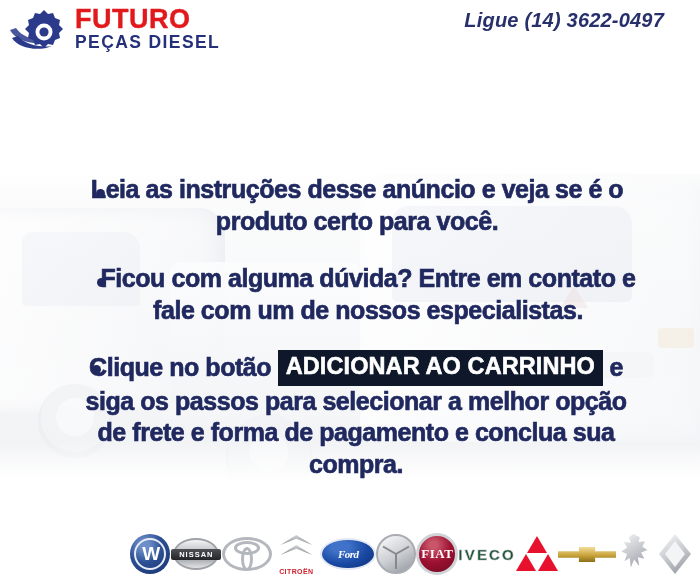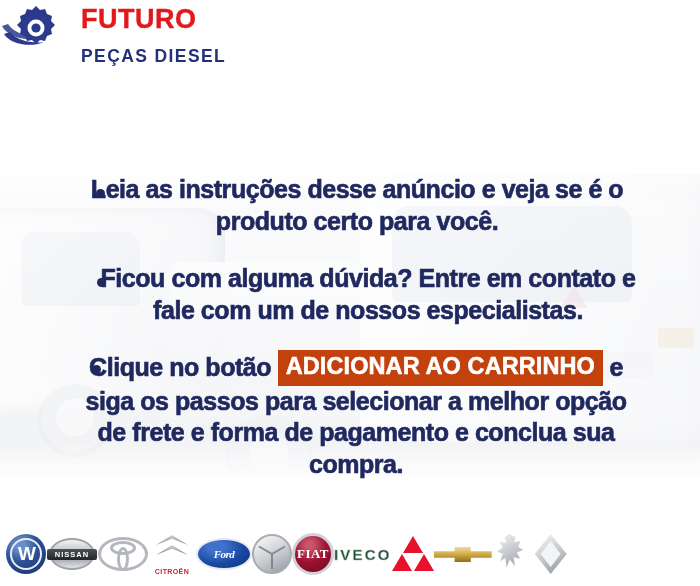--- a/index.html
+++ b/index.html
@@ -24,24 +24,24 @@
     position:absolute;
     top:0; left:0;
     width:700px;
     height:56px;
     z-index:30;
     background:transparent;
   }
 
   .logo-block {
     position:absolute;
-    left:0; top:4px;
+    left:8px; top:4px;
     display:flex;
-    align-items:flex-start;
-    gap:19px;
+    align-items:flex-end;
+    gap:5px;
   }
   .logo-mark {
     width:62px; height:44px;
     flex:0 0 62px;
   }
   .logo-words { line-height:1; padding-top:2px; }
   .logo-futuro {
     display:block;
     font-size:27px;
     font-weight:bold;
@@ -49,21 +49,21 @@
     color:#e2191c;
     font-family:"Liberation Sans", sans-serif;
     -webkit-text-stroke:0.4px #e2191c;
   }
   .logo-pecas {
     display:block;
     font-size:17.5px;
     font-weight:bold;
     letter-spacing:1.4px;
     color:#25307a;
-    margin-top:15px;
+    margin-top:1px;
   }
 
   .phone {
     position:absolute;
     right:36px; top:9px;
     font-size:20px;
     font-style:italic;
     font-weight:600;
     color:#27306b;
     letter-spacing:0.2px;
@@ -225,40 +225,40 @@
   #bullet-1 .dot { left:96px; top:15px; }
 
   #bullet-2 { margin-top:26px; padding:0 64px 0 100px; }
   #bullet-2 .dot { left:97px; top:15px; }
 
   #bullet-3 { margin-top:24px; padding:0 58px 0 70px; }
   #bullet-3 .dot { left:92px; top:15px; }
 
   .cart-badge {
     display:inline-block;
-    background:#c2410c;
+    background:#0f172a;
     color:#ffffff;
     font-weight:bold;
     font-size:23.5px;
     letter-spacing:0.1px;
     padding:2px 8px 4px 8px;
     vertical-align:2px;
     -webkit-text-stroke:0.55px #ffffff;
     white-space:nowrap;
   }
 
   
   .brand-strip {
     position:absolute;
     left:0; bottom:0;
     width:700px; height:62px;
     background:#ffffff;
     display:flex;
     align-items:center;
-    justify-content:flex-start;
+    justify-content:flex-end;
     padding:0 6px 2px 6px;
     z-index:25;
   }
   .brand { flex:0 0 auto; display:flex; align-items:center; justify-content:center; }
 
   
   .b-vw { width:40px; height:40px; border-radius:50%;
     background:radial-gradient(circle at 36% 28%, #6c8fc9 0 12%, #2c4f94 45%, #16306b 100%);
     position:relative; }
   .b-vw::after { content:"W"; position:absolute; inset:0; display:flex; align-items:center;
@@ -383,20 +383,21 @@
             <circle cx="20" cy="22" r="4.6" fill="#2c3a8c"></circle>
           </g>
         </svg>
       </span>
       <span class="logo-words">
         <span class="logo-futuro">FUTURO</span>
         <span class="logo-pecas">PEÇAS DIESEL</span>
       </span>
     </div>
 
+    <div class="phone">Ligue (14) 3622-0497</div>
   </div>
 
   <div class="content">
 
 
     <div class="bullets">
 
       <div class="bullet" id="bullet-1">
         <span class="dot"></span>
         <span>Leia as instruções desse anúncio e veja se é o produto certo para você.</span>

